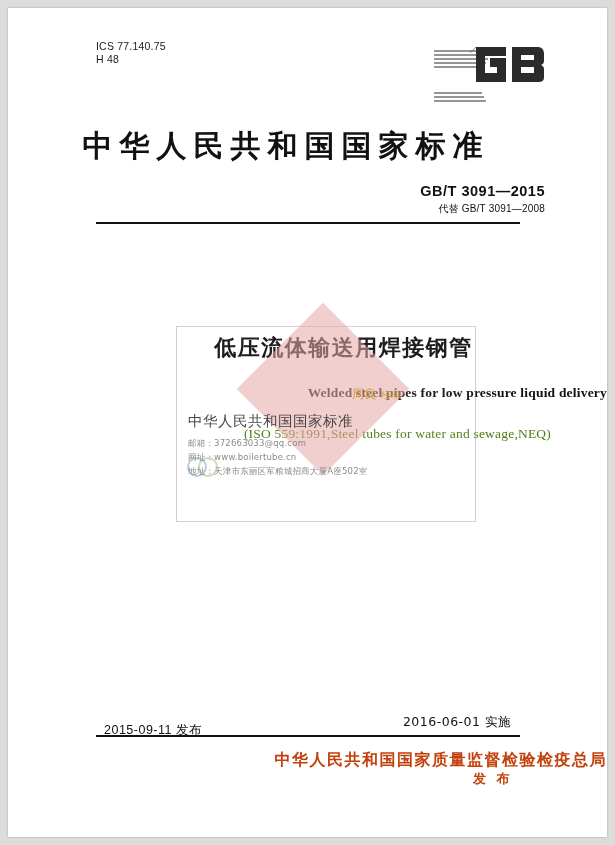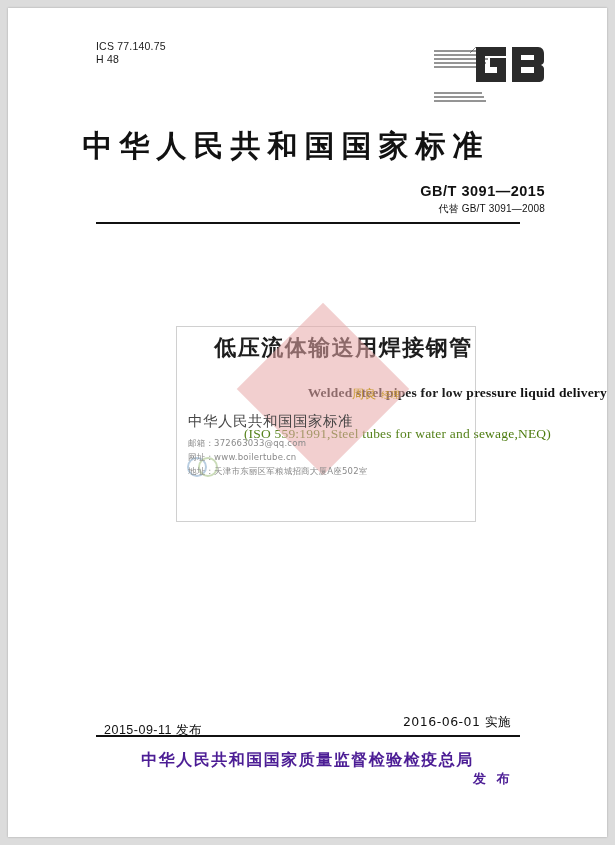--- a/index.html
+++ b/index.html
@@ -225,24 +225,24 @@
     color: #111;
     letter-spacing: 0.5px;
   }
 
   
   .issuers {
     position: absolute;
     left: 0;
     top: 742px;
     width: 599px;
-    text-align: center;
-    font-family: "DejaVu Sans", sans-serif;
-    font-weight: bold;
-    color: #4c1d95;
+    text-align: right;
+    font-family: "DejaVu Sans", sans-serif;
+    font-weight: bold;
+    color: #c2410c;
   }
   .issuer-line1 {
     font-size: 16px;
     letter-spacing: 1.5px;
   }
   .issuer-line2 {
     font-size: 16px;
     letter-spacing: 3.5px;
     margin-top: 4px;
   }

